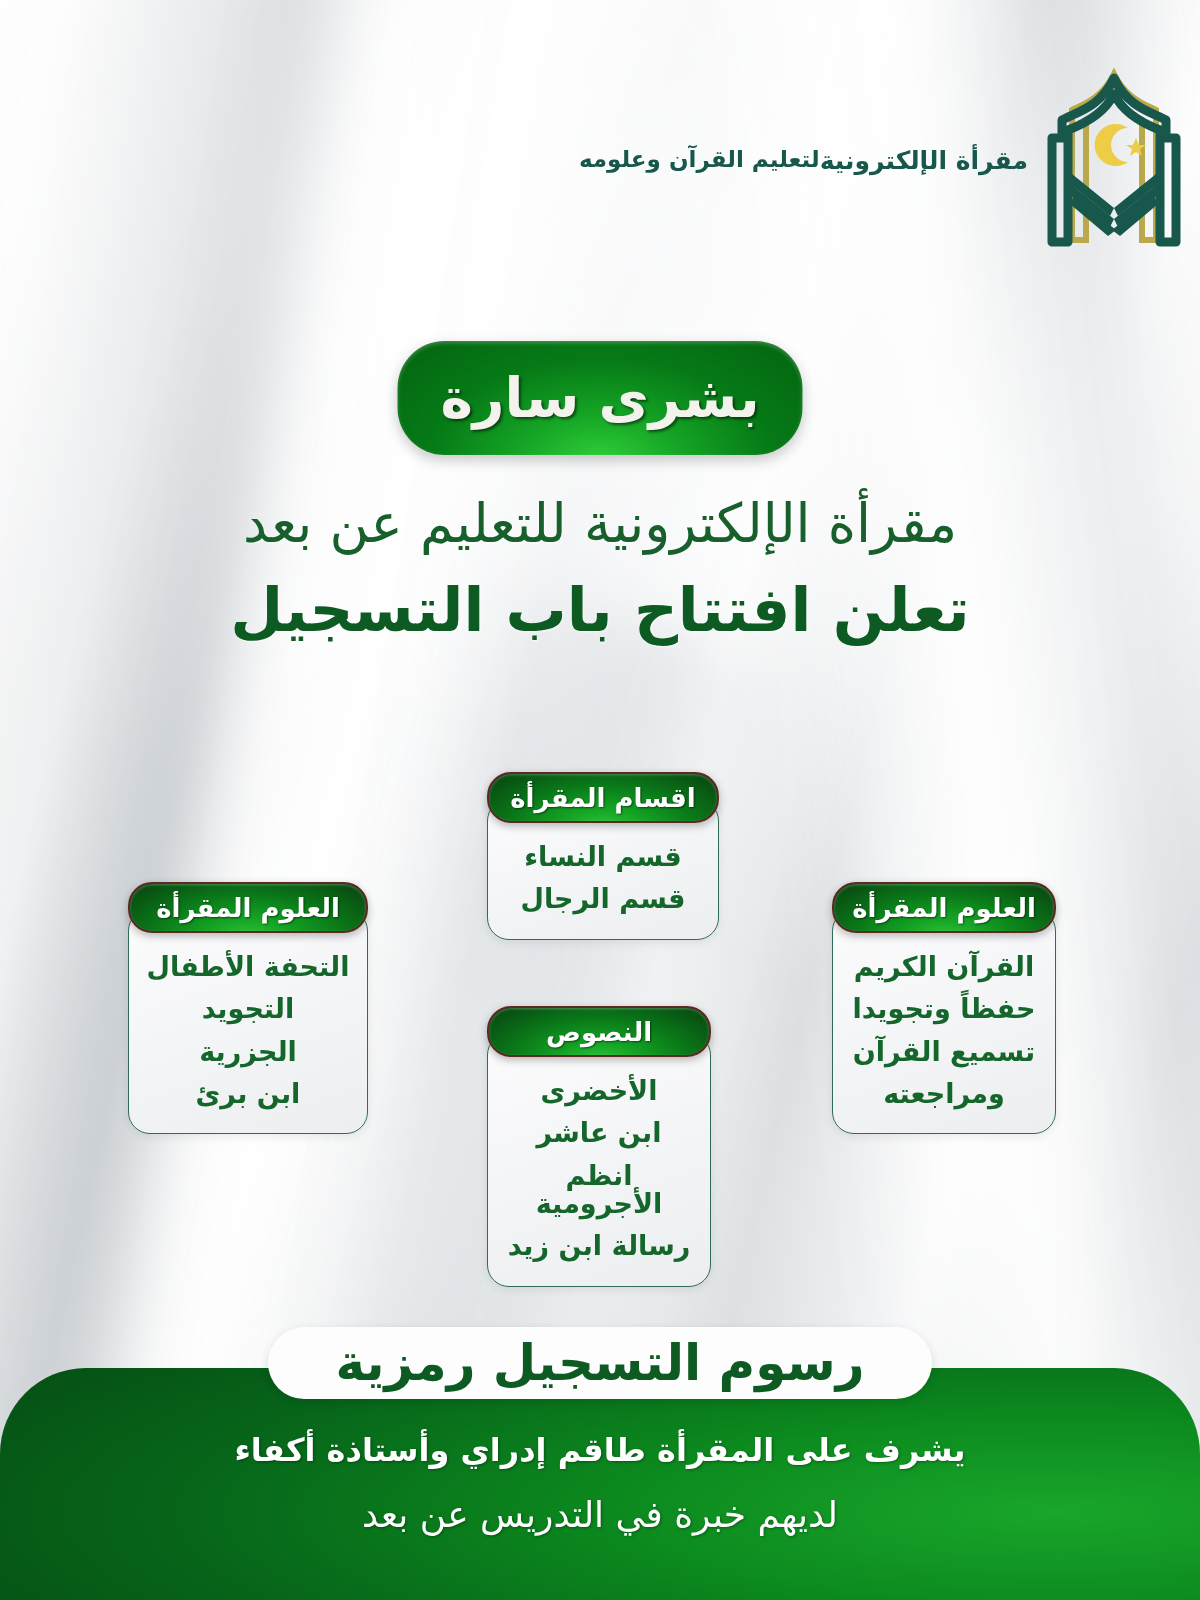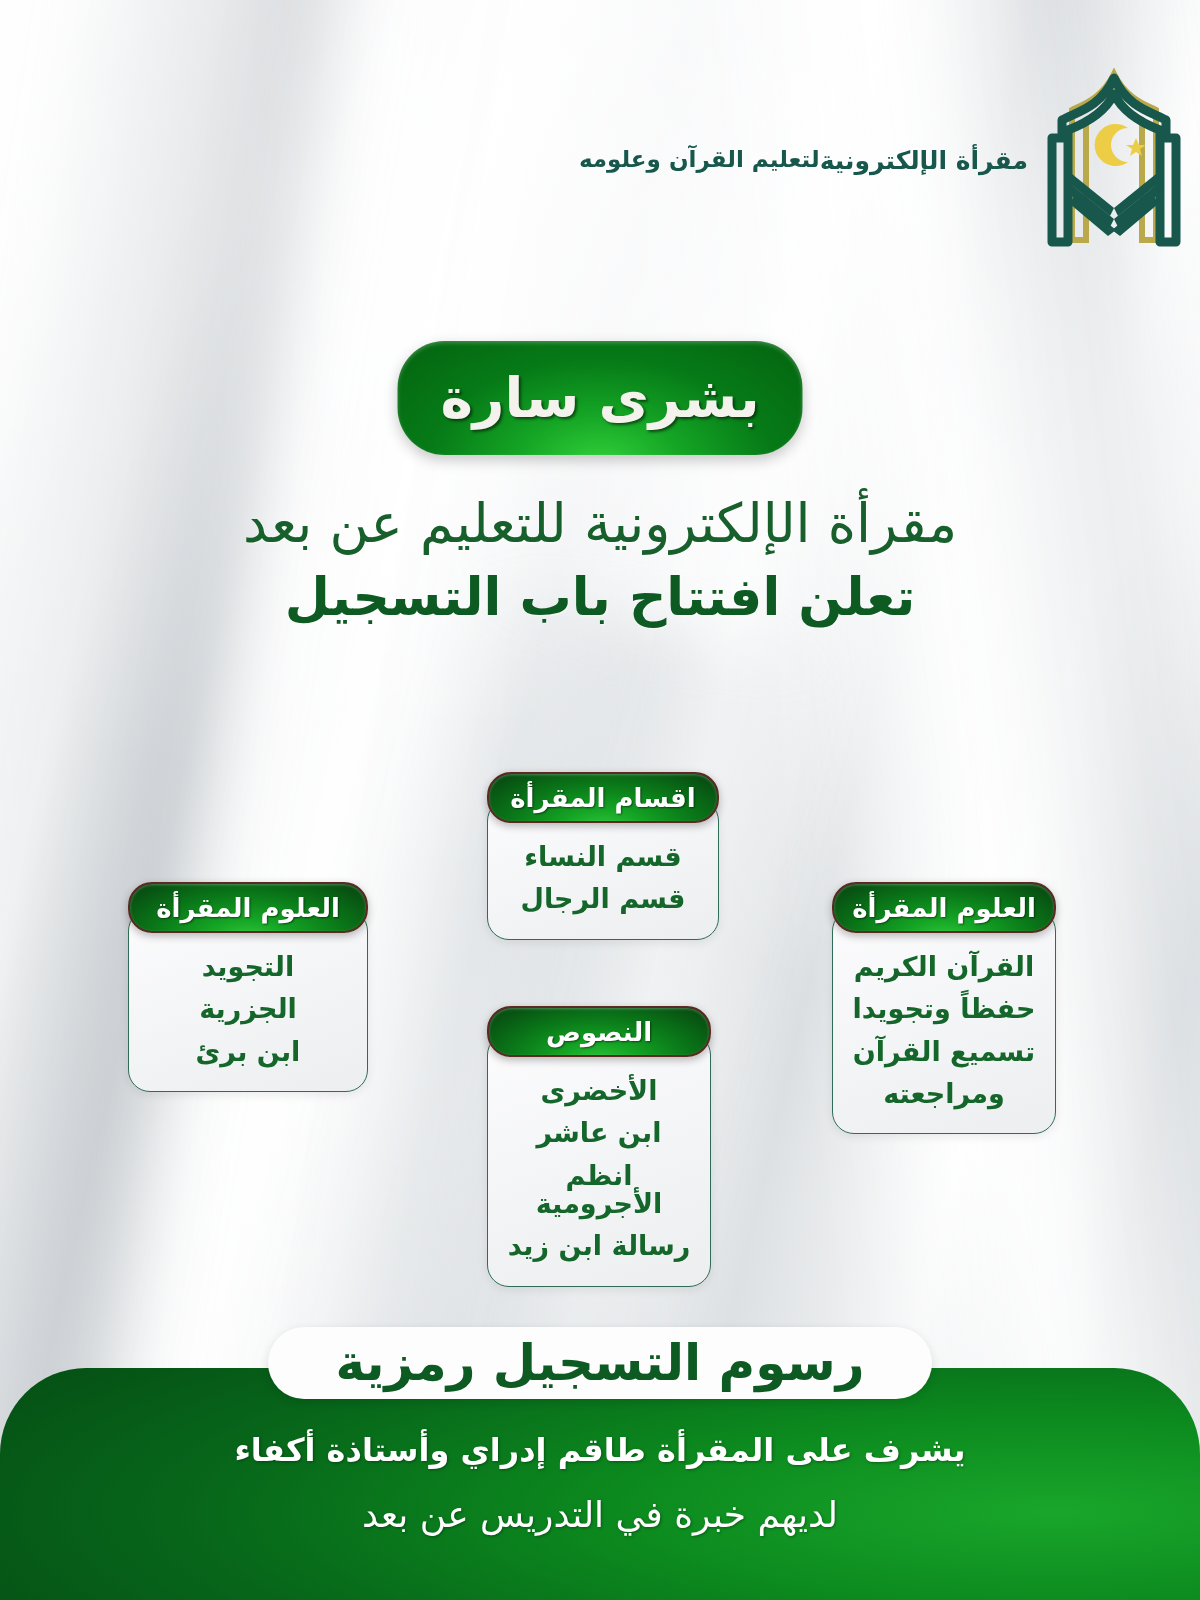--- a/index.html
+++ b/index.html
@@ -58,21 +58,21 @@
   }
   #news-badge-text{
     color:#f4f2ec;font-size:55px;font-weight:bold;line-height:1;
     text-shadow:2px 2px 3px rgba(0,0,0,.55);
   }
 
   
   #headline{position:absolute;left:0;right:0;top:492px;text-align:center;}
   #headline-l1{color:#17602c;font-size:54px;line-height:1.18;letter-spacing:1px;
     text-shadow:1px 1px 2px rgba(255,255,255,.7);}
-  #headline-l2{color:#0d5a23;font-size:52px;font-weight:bold;line-height:1.18;margin-top:11px;
+  #headline-l2{color:#0d5a23;font-size:61px;font-weight:bold;line-height:1.18;margin-top:18px;
     letter-spacing:1px;text-shadow:1px 1px 2px rgba(255,255,255,.7);}
 
   
   .card{position:absolute;}
   .card-badge{
     position:relative;z-index:3;height:47px;border-radius:24px;
     background:radial-gradient(ellipse at 50% 115%,#2ec63a 0%,#14a324 26%,#0a7a19 56%,#07400f 100%);
     border:2px solid #5b2a22;
     box-shadow:0 3px 8px rgba(0,0,0,.28), inset 0 1px 3px rgba(255,255,255,.28);
     display:flex;align-items:center;justify-content:center;
@@ -159,20 +159,21 @@
       <div class="card-item">قسم النساء</div>
       <div class="card-item">قسم الرجال</div>
     </div>
   </div>
 
   <div class="card" id="card-sciences-left">
     <div class="card-badge">
       <span>العلوم المقرأة</span>
     </div>
     <div class="card-body">
+      <div class="card-item">التحفة الأطفال</div>
       <div class="card-item">التجويد</div>
       <div class="card-item">الجزرية</div>
       <div class="card-item">ابن برئ</div>
     </div>
   </div>
 
   <div class="card" id="card-sciences-right">
     <div class="card-badge">
       <span>العلوم المقرأة</span>
     </div>

